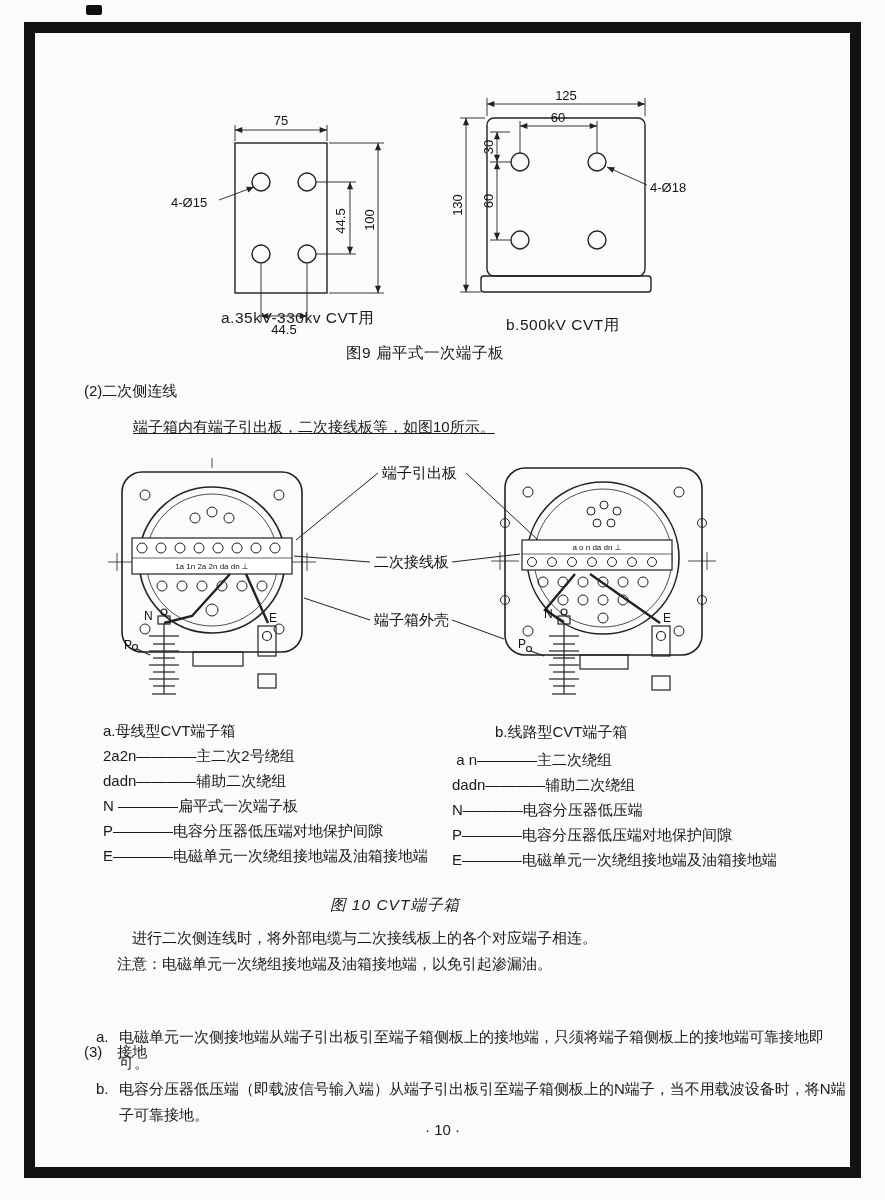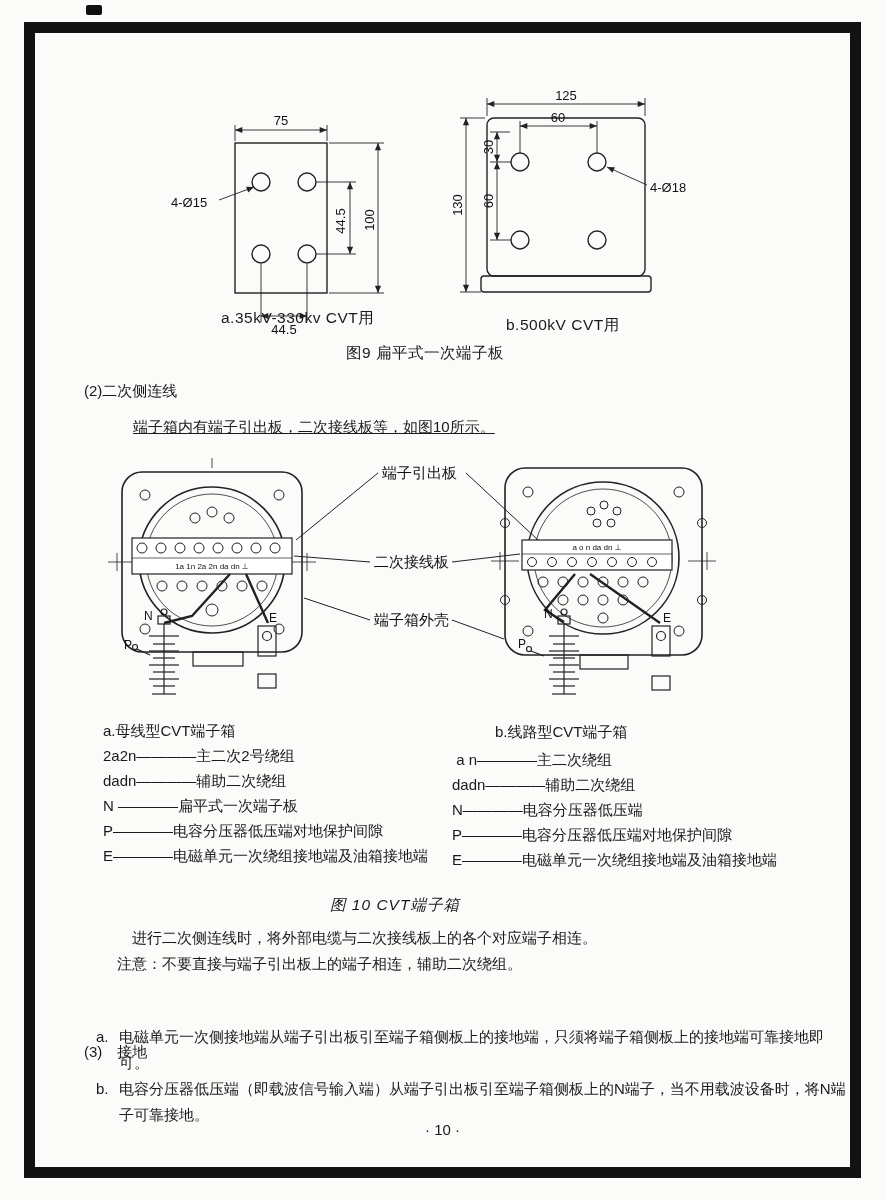--- a/index.html
+++ b/index.html
@@ -278,21 +278,21 @@
     <div class="line"> a n————主二次绕组</div>
     <div class="line">dadn————辅助二次绕组</div>
     <div class="line">N————电容分压器低压端</div>
     <div class="line">P————电容分压器低压端对地保护间隙</div>
     <div class="line">E————电磁单元一次绕组接地端及油箱接地端</div>
   </div>
 
   <div class="figcap" style="left:255px;top:895px;width:280px;">图 10 CVT端子箱</div>
 
   <div class="t" style="left:117px;top:927px;margin-left:15px;">进行二次侧连线时，将外部电缆与二次接线板上的各个对应端子相连。</div>
-  <div class="t" style="left:117px;top:953px;">注意：不要直接与端子引出板上的端子相连，辅助二次绕组。</div>
+  <div class="t" style="left:117px;top:953px;">注意：电磁单元一次绕组接地端及油箱接地端，以免引起渗漏油。</div>
 
   <div class="t" style="left:84px;top:1012px;margin-top:29px;">(3)　接地</div>
 
   <div class="gitem" style="left:96px;top:1024px;width:728px;">
     <span class="glabel">a.</span><span>电磁单元一次侧接地端从端子引出板引至端子箱侧板上的接地端，只须将端子箱侧板上的接地端可靠接地即可。</span>
   </div>
   <div class="gitem" style="left:96px;top:1076px;width:728px;">
     <span class="glabel">b.</span><span>电容分压器低压端（即载波信号输入端）从端子引出板引至端子箱侧板上的N端子，当不用载波设备时，将N端子可靠接地。</span>
   </div>
 

